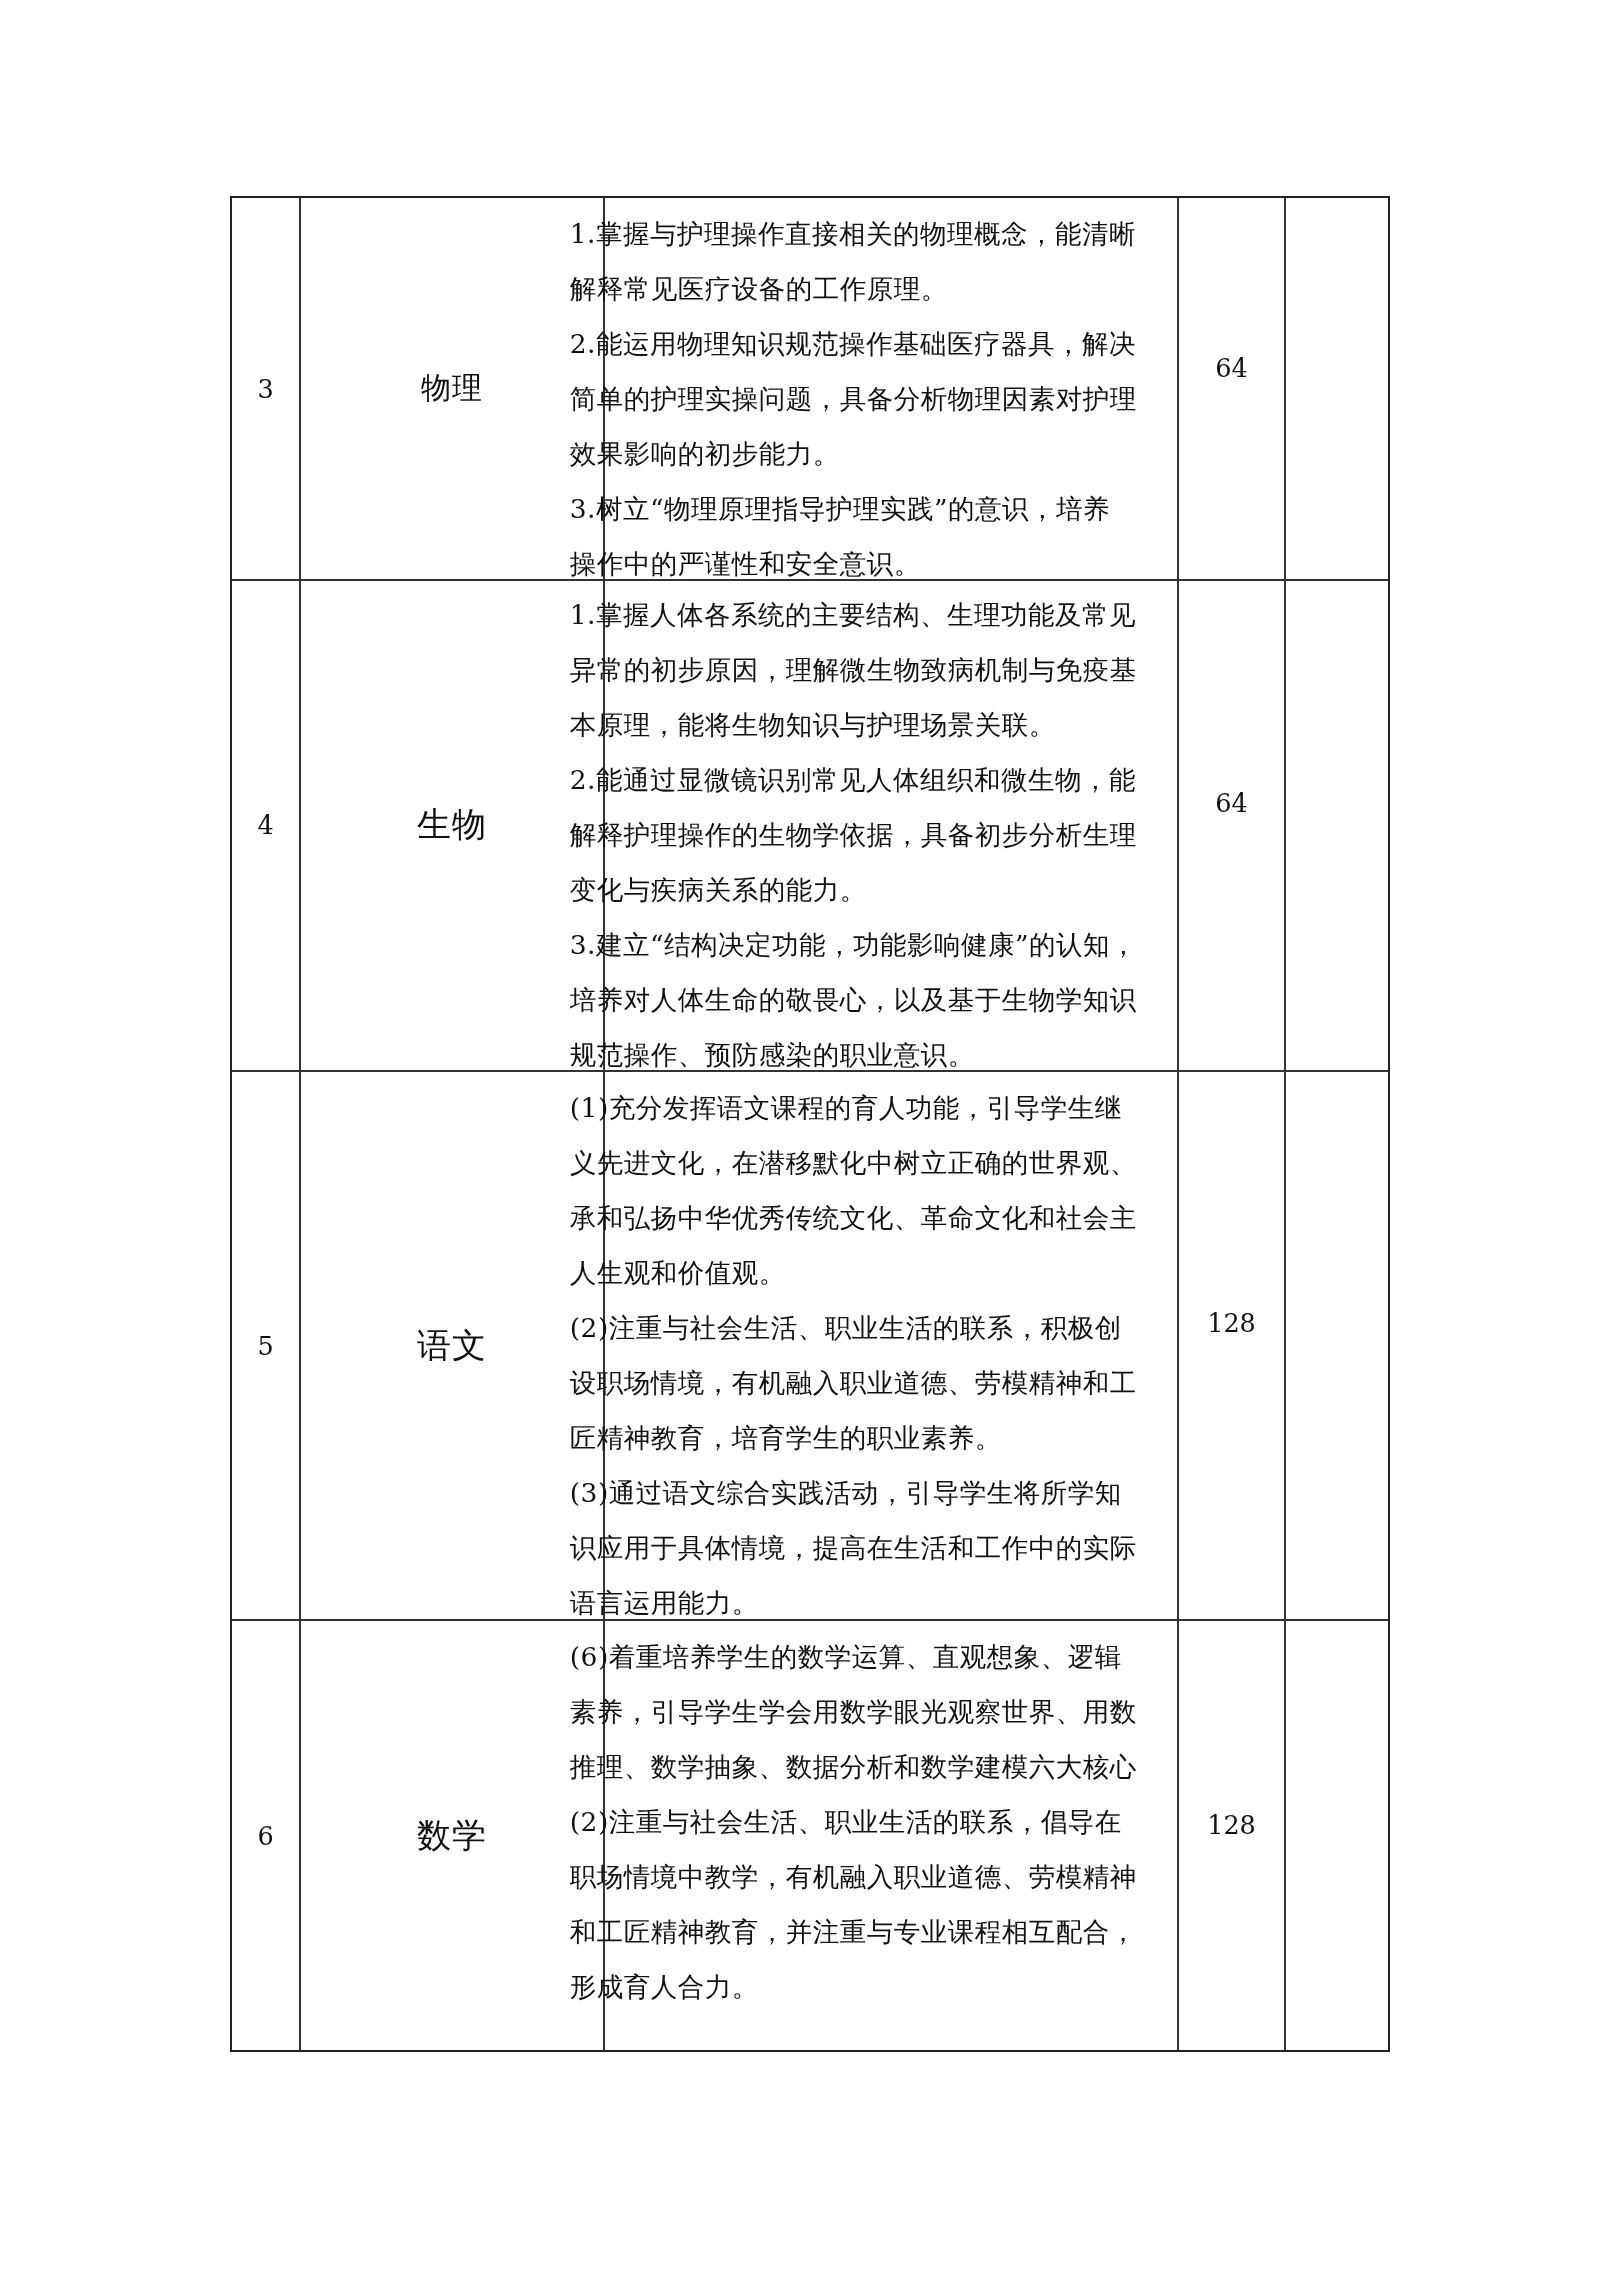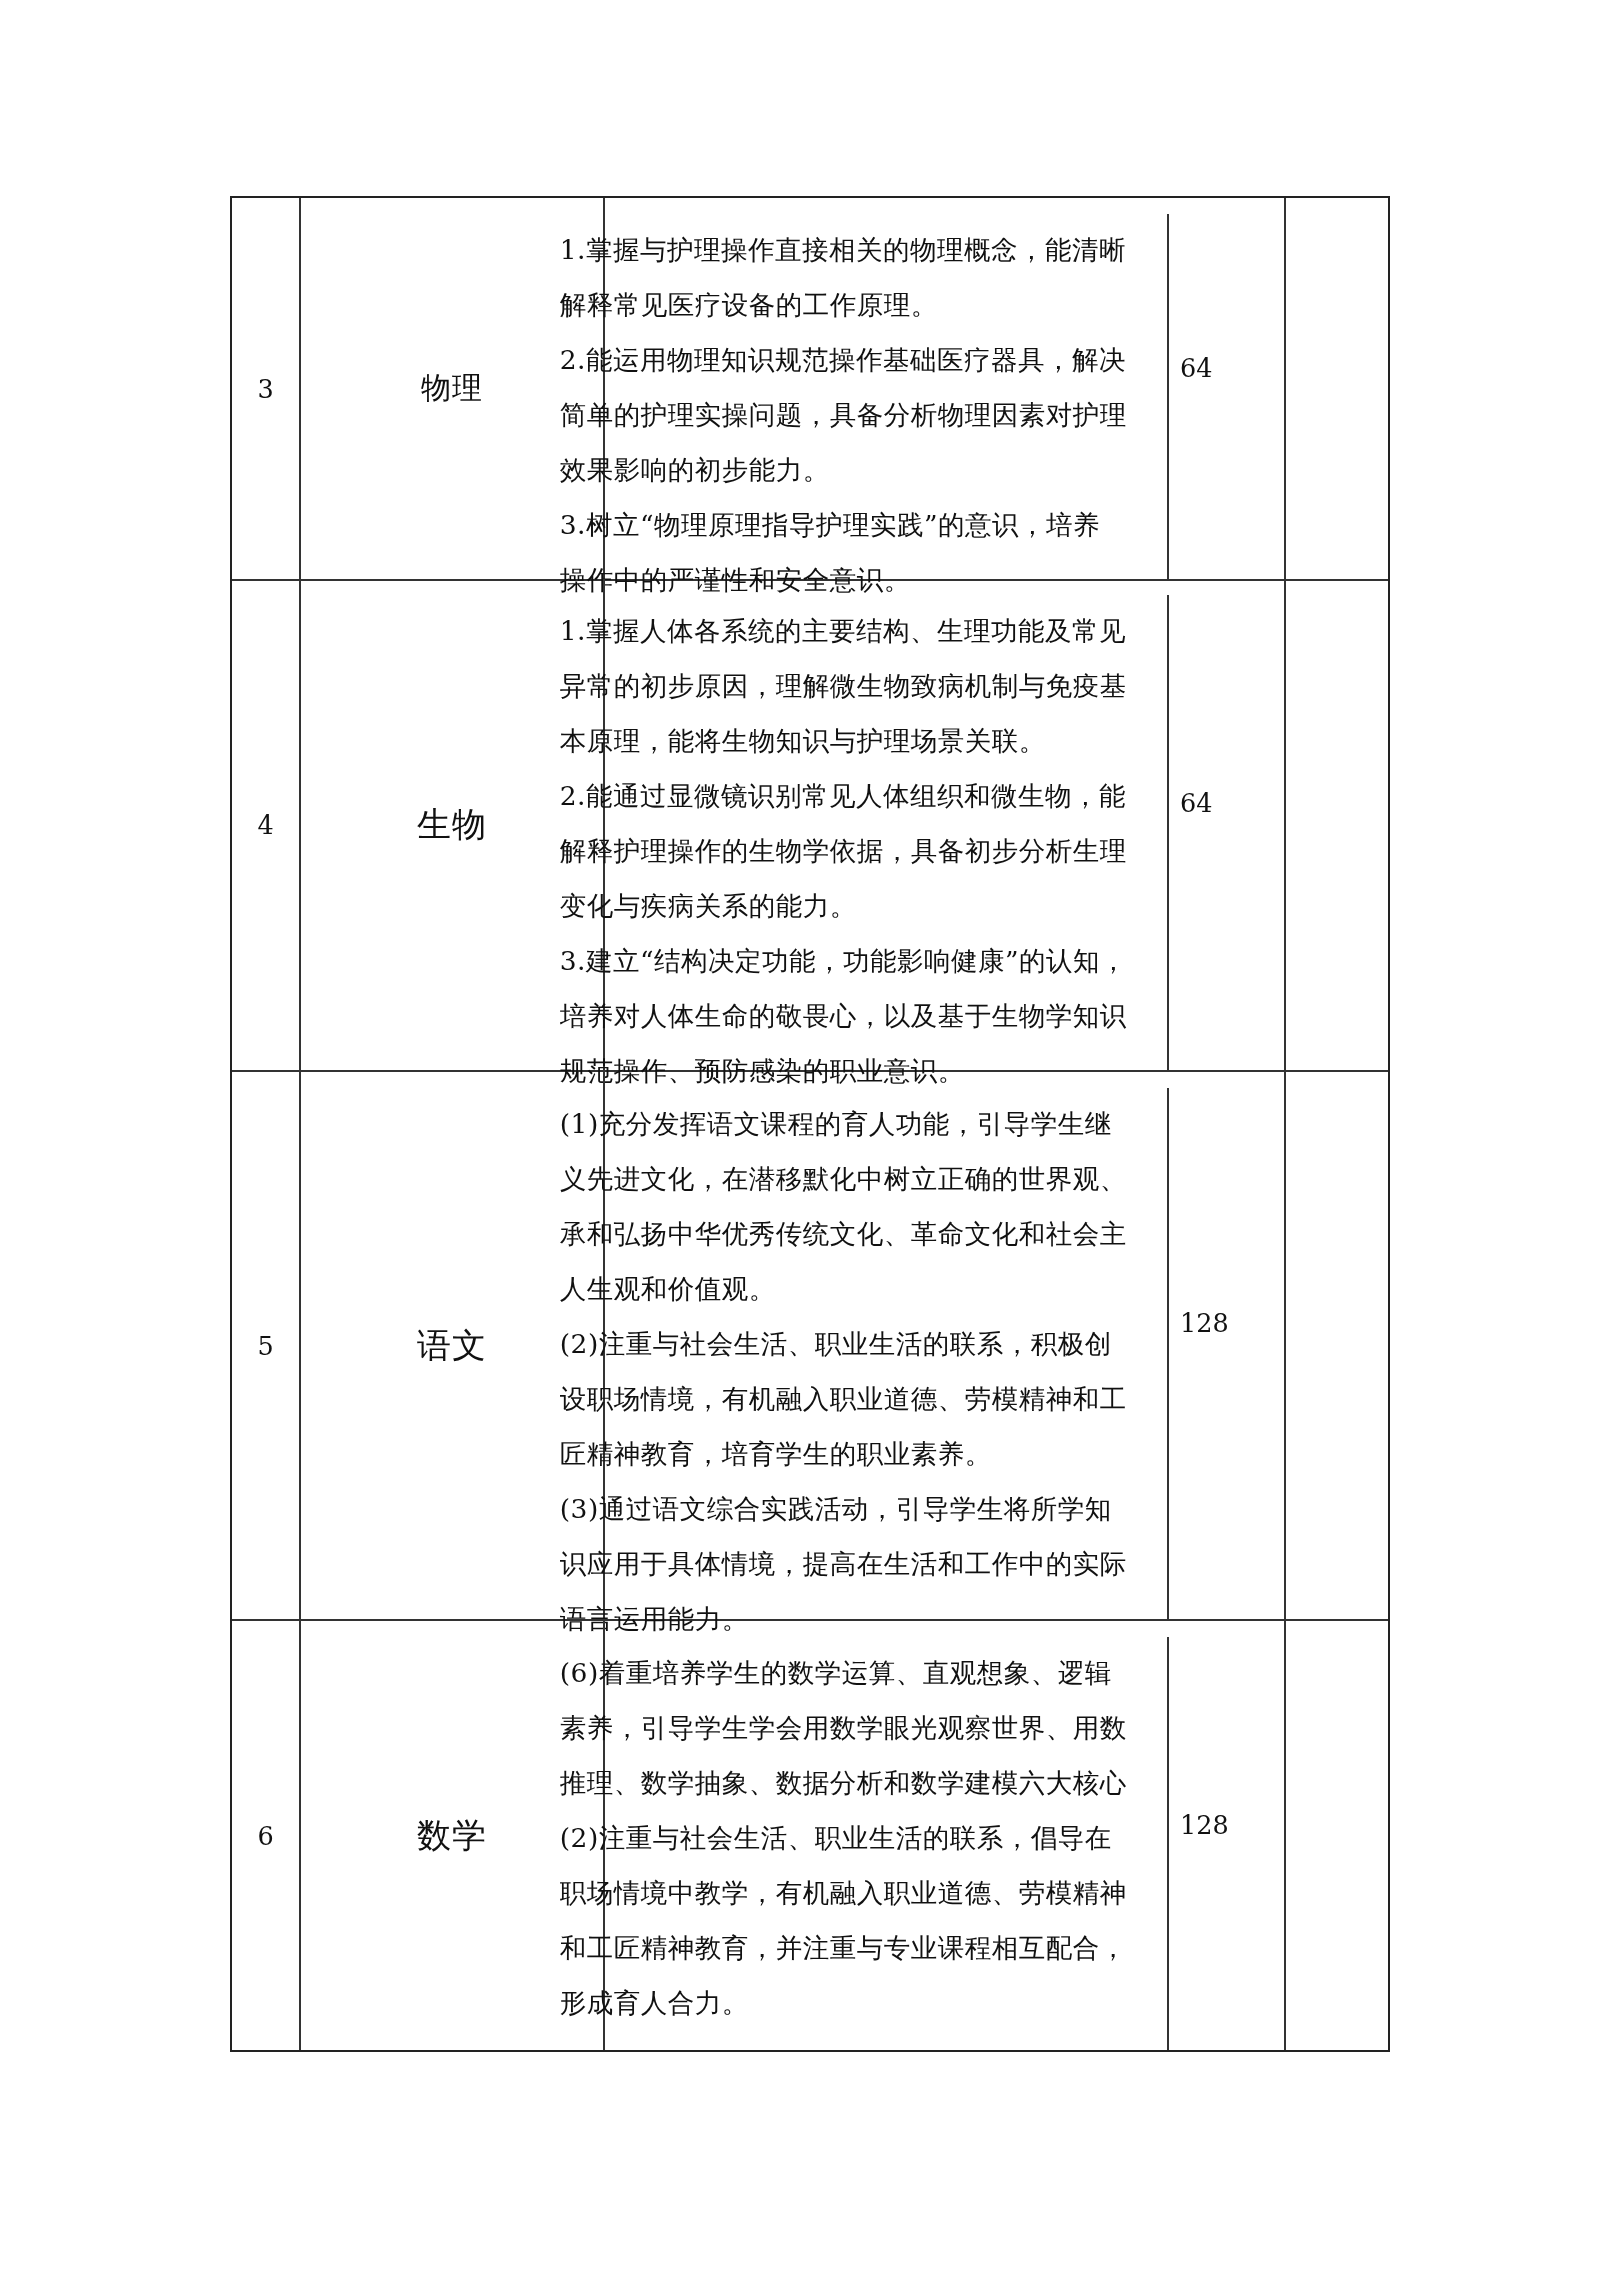--- a/index.html
+++ b/index.html
@@ -5,28 +5,28 @@
   html, body { margin: 0; padding: 0; background: #ffffff; }
   body { width: 1621px; height: 2293px; position: relative; overflow: hidden;
          font-family: "DejaVu Serif", "Liberation Serif", serif; color: #111; }
   .tbl { position: absolute; left: 230px; top: 196px; width: 1160px; height: 1856px;
          border: 2px solid #222; box-sizing: border-box; }
   .row { position: absolute; left: 0; width: 100%; border-bottom: 2px solid #333; box-sizing: border-box; }
   .row.last { border-bottom: none; }
   .cell { position: absolute; top: 0; bottom: 0; border-right: 2px solid #333; box-sizing: border-box; }
   .c-no   { left: 0;    width: 69px; }
   .c-name { left: 69px; width: 304px; }
-  .c-desc { left: 314px; width: 623px; margin-top: 16px; }
+  .c-desc { left: 324px; width: 623px; }
   .c-hrs  { left: 948px; width: 106px; }
   .c-note { left: 1054px; width: 104px; border-right: none; }
   .center-v { display: flex; align-items: center; justify-content: center; }
   .no-text { font-size: 25.5px; }
   .name-text { font-size: 34px; letter-spacing: 1px; }
   .name-text.big { font-size: 30px; }
-  .hrs-text { position: absolute; left: 0; right: 1px; text-align: left; font-size: 25.5px; }
+  .hrs-text { position: absolute; left: 0; right: 1px; text-align: center; font-size: 25.5px; }
   .desc { position: absolute; left: 13.7px; right: 9.8px; top: 7.8px; }
   .line { height: 55px; line-height: 55px; font-size: 26.5px; white-space: nowrap; overflow: hidden;
           letter-spacing: 0.5px; }
 </style>
 </head>
 <body>
 
 <div class="tbl">
 
   <div class="row" style="top:0; height:383px;">

